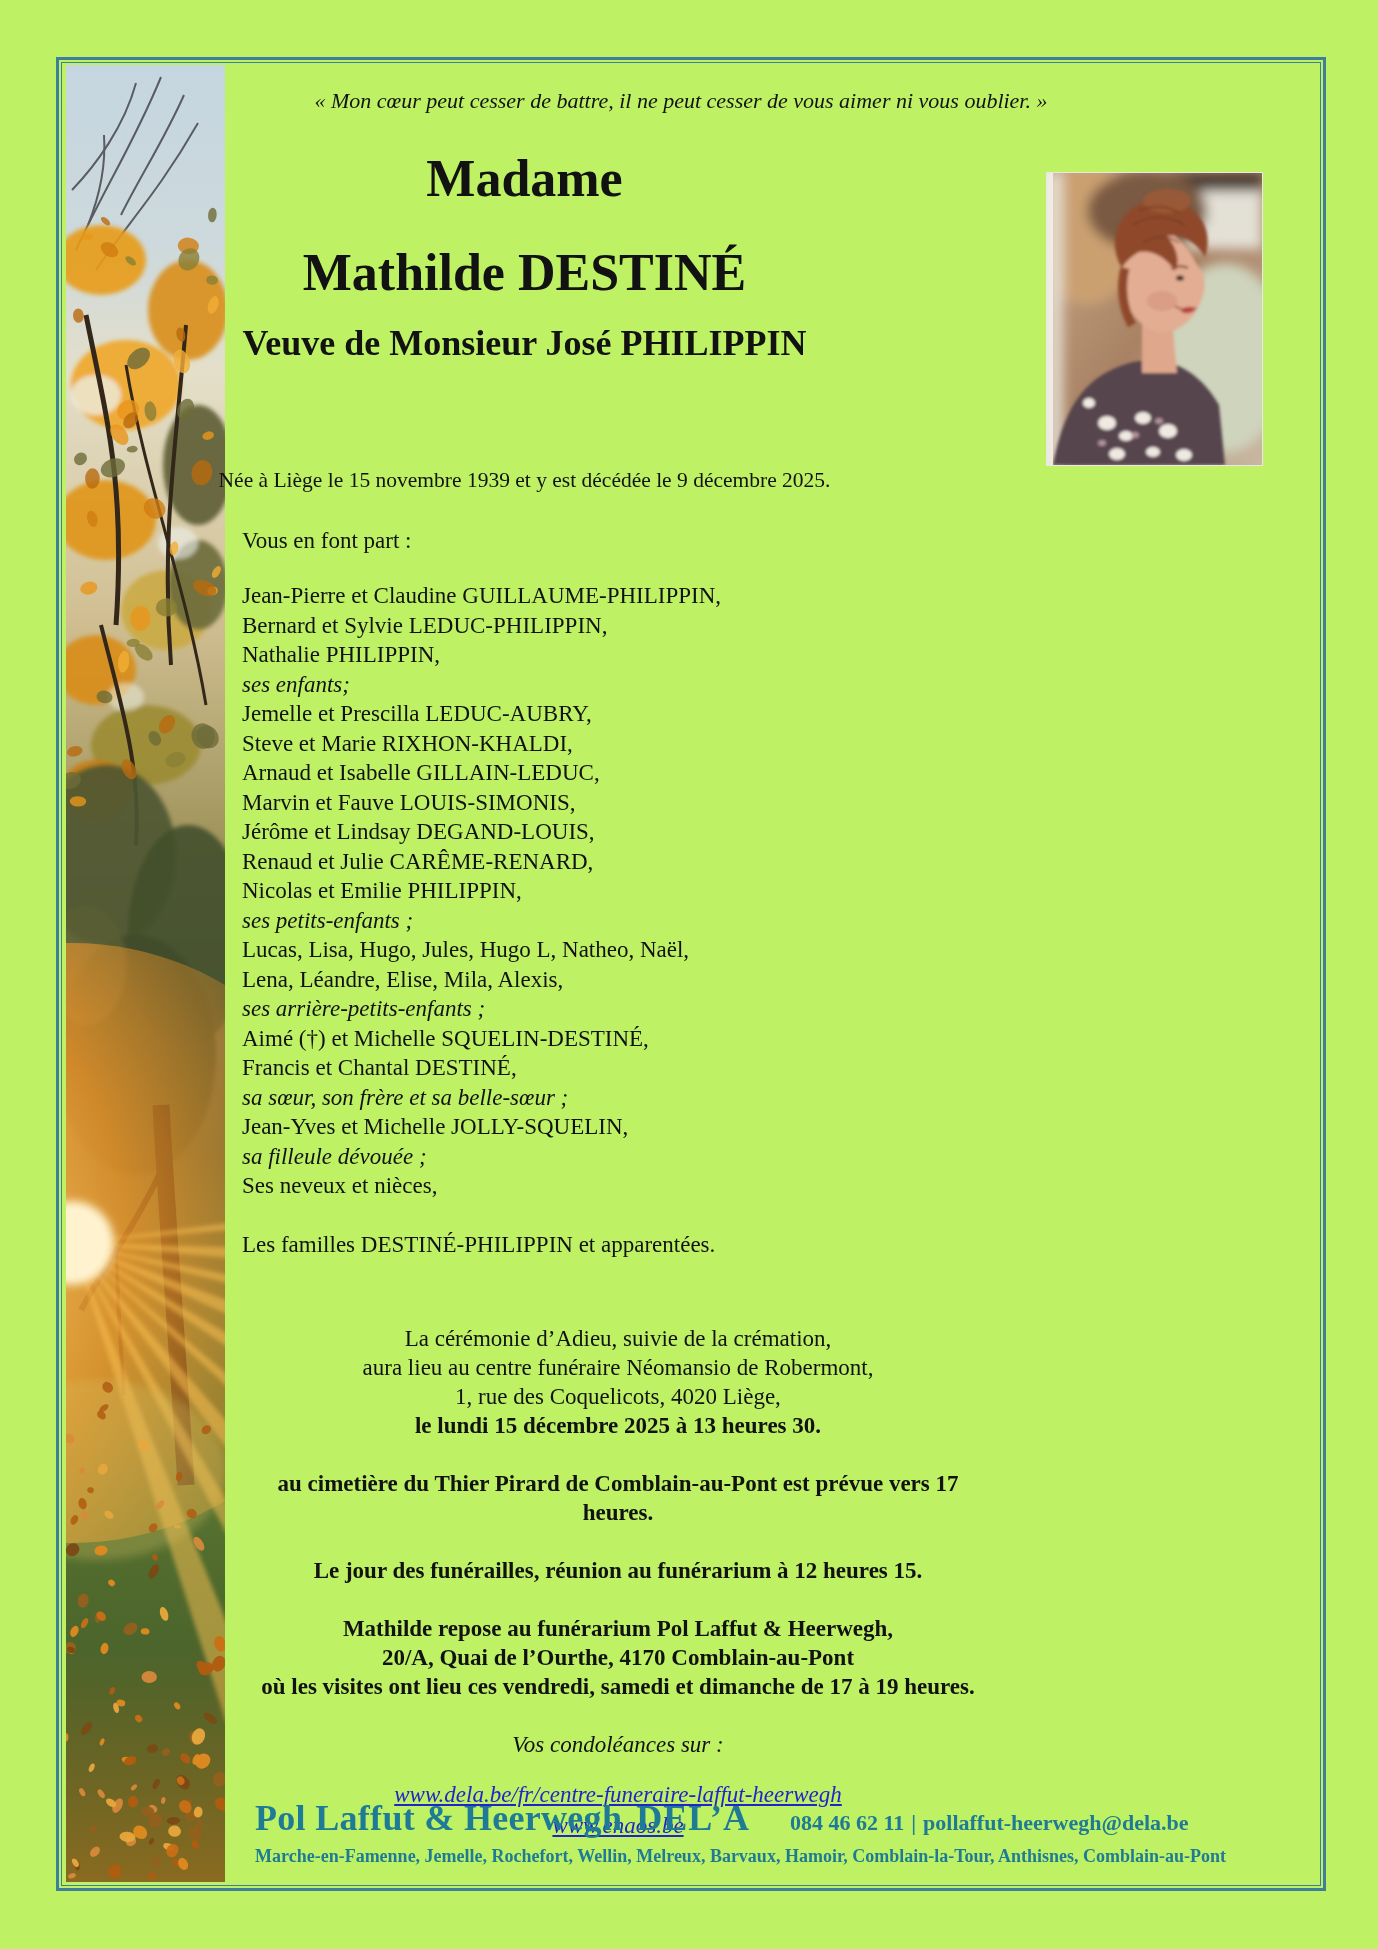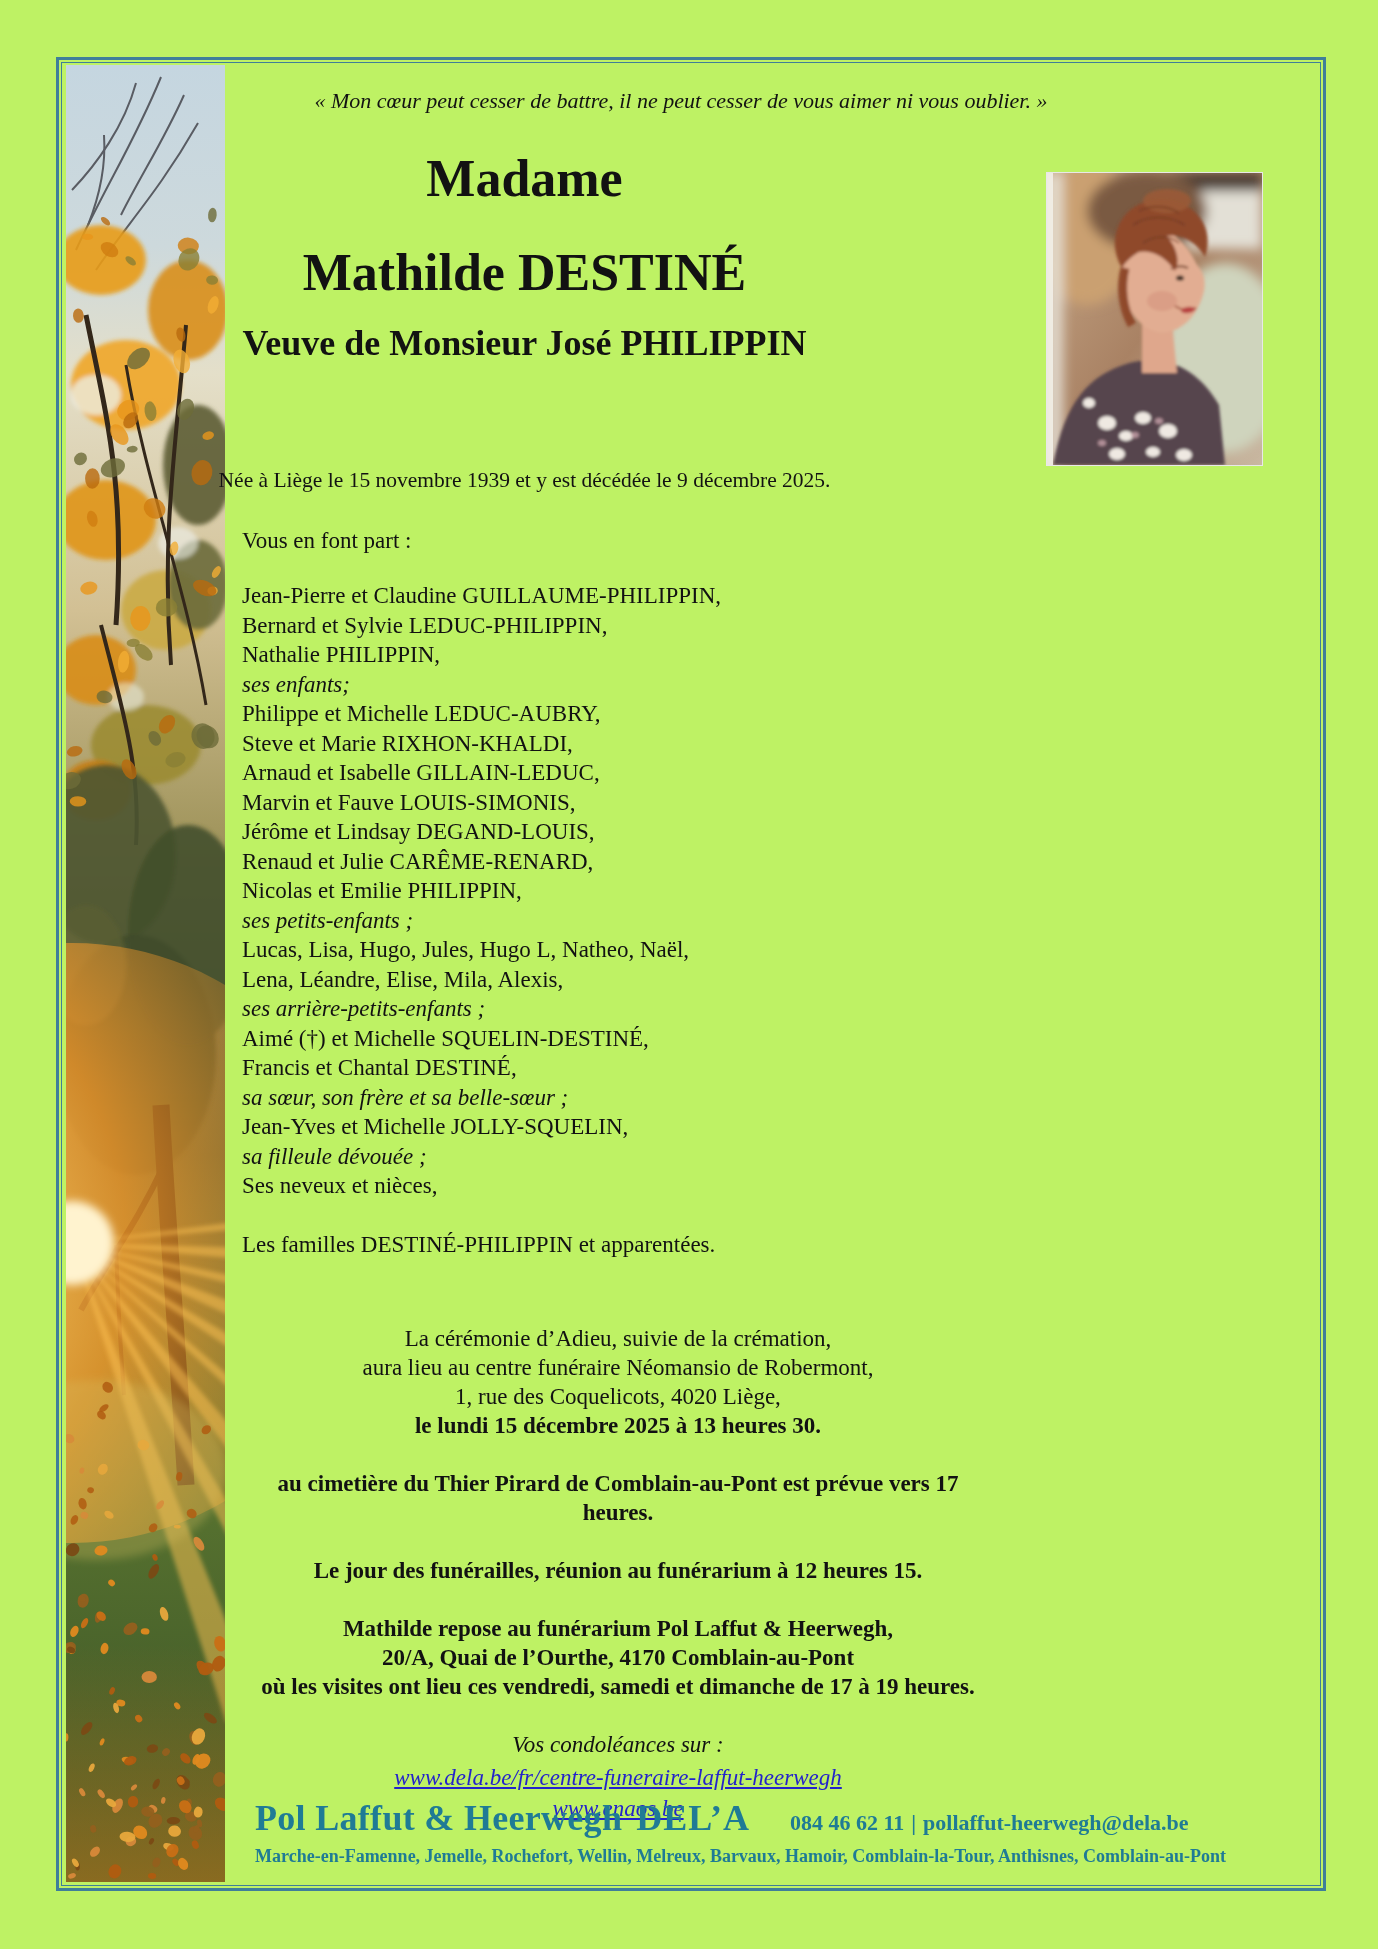--- a/index.html
+++ b/index.html
@@ -19,21 +19,21 @@
   .intro{margin:31px 0 0 0;font-size:23px;line-height:29px;}
   .names-block{margin-top:26px;font-size:23px;line-height:29.5px;}
   .row-name{white-space:nowrap;}
   .row-relation{font-style:italic;}
   .spacer-row{height:29.5px;}
   .center-col{margin:64px 276px 0 0;text-align:center;font-size:23px;line-height:29px;}
   .ceremony-para{margin:0 0 29px 0;}
   .cer-line{display:block;}
   .bold{font-weight:bold;}
   .condolence-label{font-style:italic;margin:0;}
-  .links{margin-top:3px;}
+  .links{margin-top:20px;}
   .site-link{display:block;color:#2323cb;font-style:italic;line-height:31px;text-decoration:underline;cursor:pointer;}
   .footer{position:absolute;left:196px;right:34px;bottom:21px;color:#1f7b95;}
   .brand-row{display:flex;align-items:baseline;gap:14px;white-space:nowrap;}
   .brand{font-size:36px;font-weight:bold;letter-spacing:.3px;}
   .brand-dela{font-size:36px;font-weight:bold;letter-spacing:1px;}
   .contact{font-size:22px;font-weight:bold;margin-left:26px;text-align:center;}
   .contact .sep{margin:0 7px;}
   .locations{font-size:18px;font-weight:bold;margin-top:7px;white-space:nowrap;}
 </style>
 </head>
@@ -370,21 +370,21 @@
         <div class="life-dates">Née à Liège le 15 novembre 1939 et y est décédée le 9 décembre 2025.</div>
       </div>
 
       <p class="intro">Vous en font part :</p>
 
       <div class="names-block">
           <div class="row-name">Jean-Pierre et Claudine GUILLAUME-PHILIPPIN,</div>
           <div class="row-name">Bernard et Sylvie LEDUC-PHILIPPIN,</div>
           <div class="row-name">Nathalie PHILIPPIN,</div>
           <div class="row-relation">ses enfants;</div>
-          <div class="row-name">Philippe et Michelle LEDUC-AUBRY,</div>
+          <div class="row-name">Jemelle et Prescilla LEDUC-AUBRY,</div>
           <div class="row-name">Steve et Marie RIXHON-KHALDI,</div>
           <div class="row-name">Arnaud et Isabelle GILLAIN-LEDUC,</div>
           <div class="row-name">Marvin et Fauve LOUIS-SIMONIS,</div>
           <div class="row-name">Jérôme et Lindsay DEGAND-LOUIS,</div>
           <div class="row-name">Renaud et Julie CARÊME-RENARD,</div>
           <div class="row-name">Nicolas et Emilie PHILIPPIN,</div>
           <div class="row-relation">ses petits-enfants ;</div>
           <div class="row-name">Lucas, Lisa, Hugo, Jules, Hugo L, Natheo, Naël,</div>
           <div class="row-name">Lena, Léandre, Elise, Mila, Alexis,</div>
           <div class="row-relation">ses arrière-petits-enfants ;</div>

